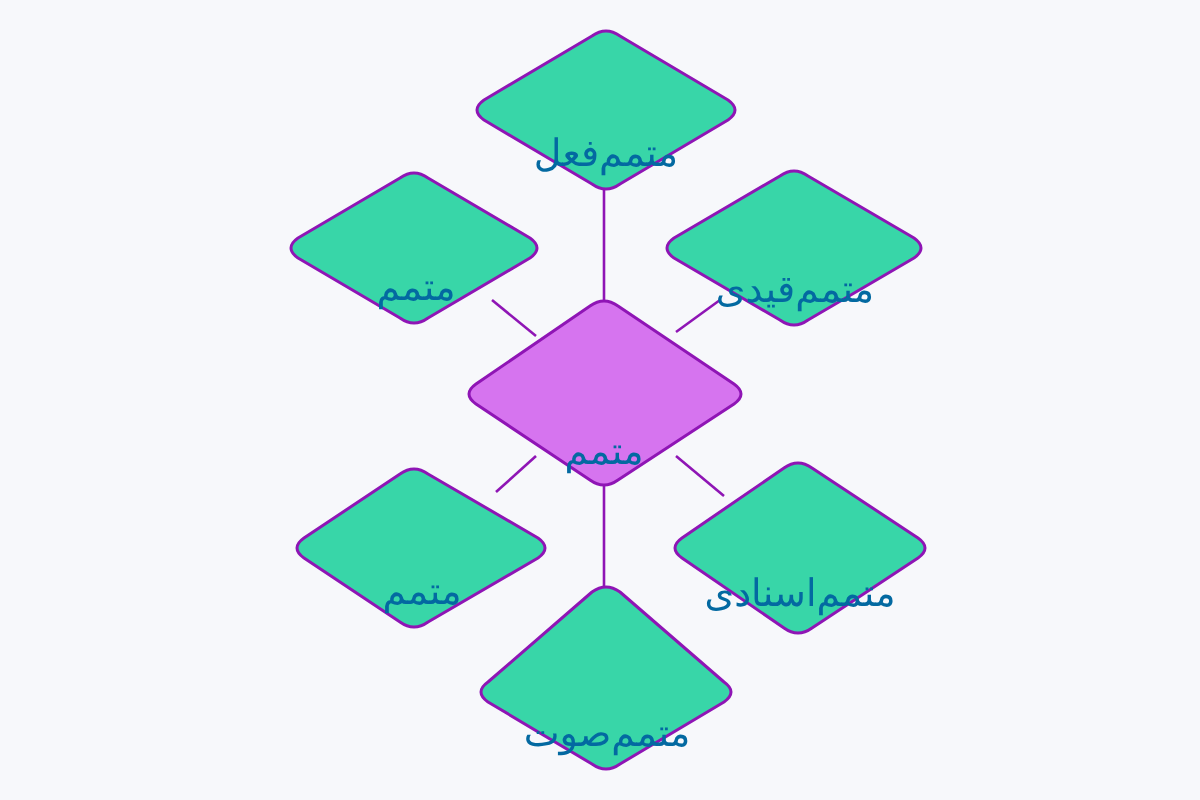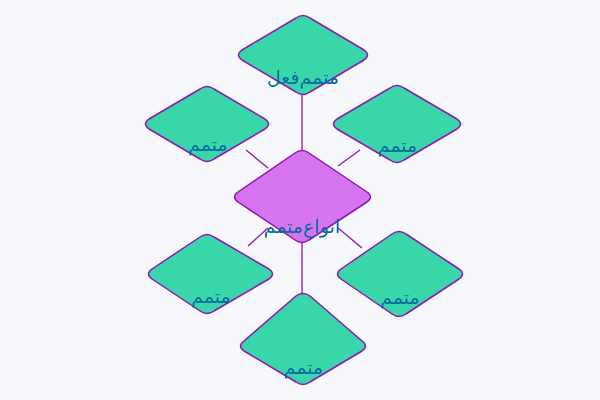--- a/index.html
+++ b/index.html
@@ -43,41 +43,43 @@
       <path d="M390 88 Q397 83 404 88 L457 119 Q464 124 457 129 L404 160 Q397 165 390 160 L337 129 Q330 124 337 119 Z"></path>
       <path d="M200 237 Q207 232 214 237 L269 269 Q276 274 269 279 L214 311 Q207 316 200 311 L152 279 Q145 274 152 269 Z"></path>
       <path d="M392 234 Q399 229 406 234 L459 269 Q466 274 459 279 L406 314 Q399 319 392 314 L341 279 Q334 274 341 269 Z"></path>
       <path d="M296 296 Q303 291 310 296 L362 341 Q369 346 362 351 L310 382 Q303 387 296 382 L244 351 Q237 346 244 341 Z"></path>
     </g>
 
     <path fill="#d674ef" stroke="#8f15b5" stroke-width="1.5" stroke-linejoin="round" d="M295 153 Q302 148 309 153 L367 192 Q374 197 367 202 L309 240 Q302 245 295 240 L238 202 Q231 197 238 192 Z"></path>
   </svg>
 
   <div class="node-label" style="left:232px; top:152px; width:140px; height:90px;">
-    <span>انواع</span>
     <span>متمم</span>
   </div>
 
   <div class="node-label" style="left:236px; top:17px; width:134px; height:76px;">
     <span>متمم</span>
     <span>فعل</span>
   </div>
 
   <div class="node-label" style="left:143px; top:88px; width:130px; height:72px;">
     <span>متمم</span>
   </div>
 
   <div class="node-label" style="left:331px; top:87px; width:133px; height:74px;">
     <span>متمم</span>
+    <span>قیدی</span>
   </div>
 
   <div class="node-label" style="left:146px; top:236px; width:130px; height:76px;">
     <span>متمم</span>
   </div>
 
   <div class="node-label" style="left:334px; top:233px; width:132px; height:80px;">
     <span>متمم</span>
+    <span>اسنادی</span>
   </div>
 
   <div class="node-label" style="left:238px; top:305px; width:131px; height:78px;">
     <span>متمم</span>
+    <span>صوت</span>
   </div>
 </div>
 
 </body></html>

